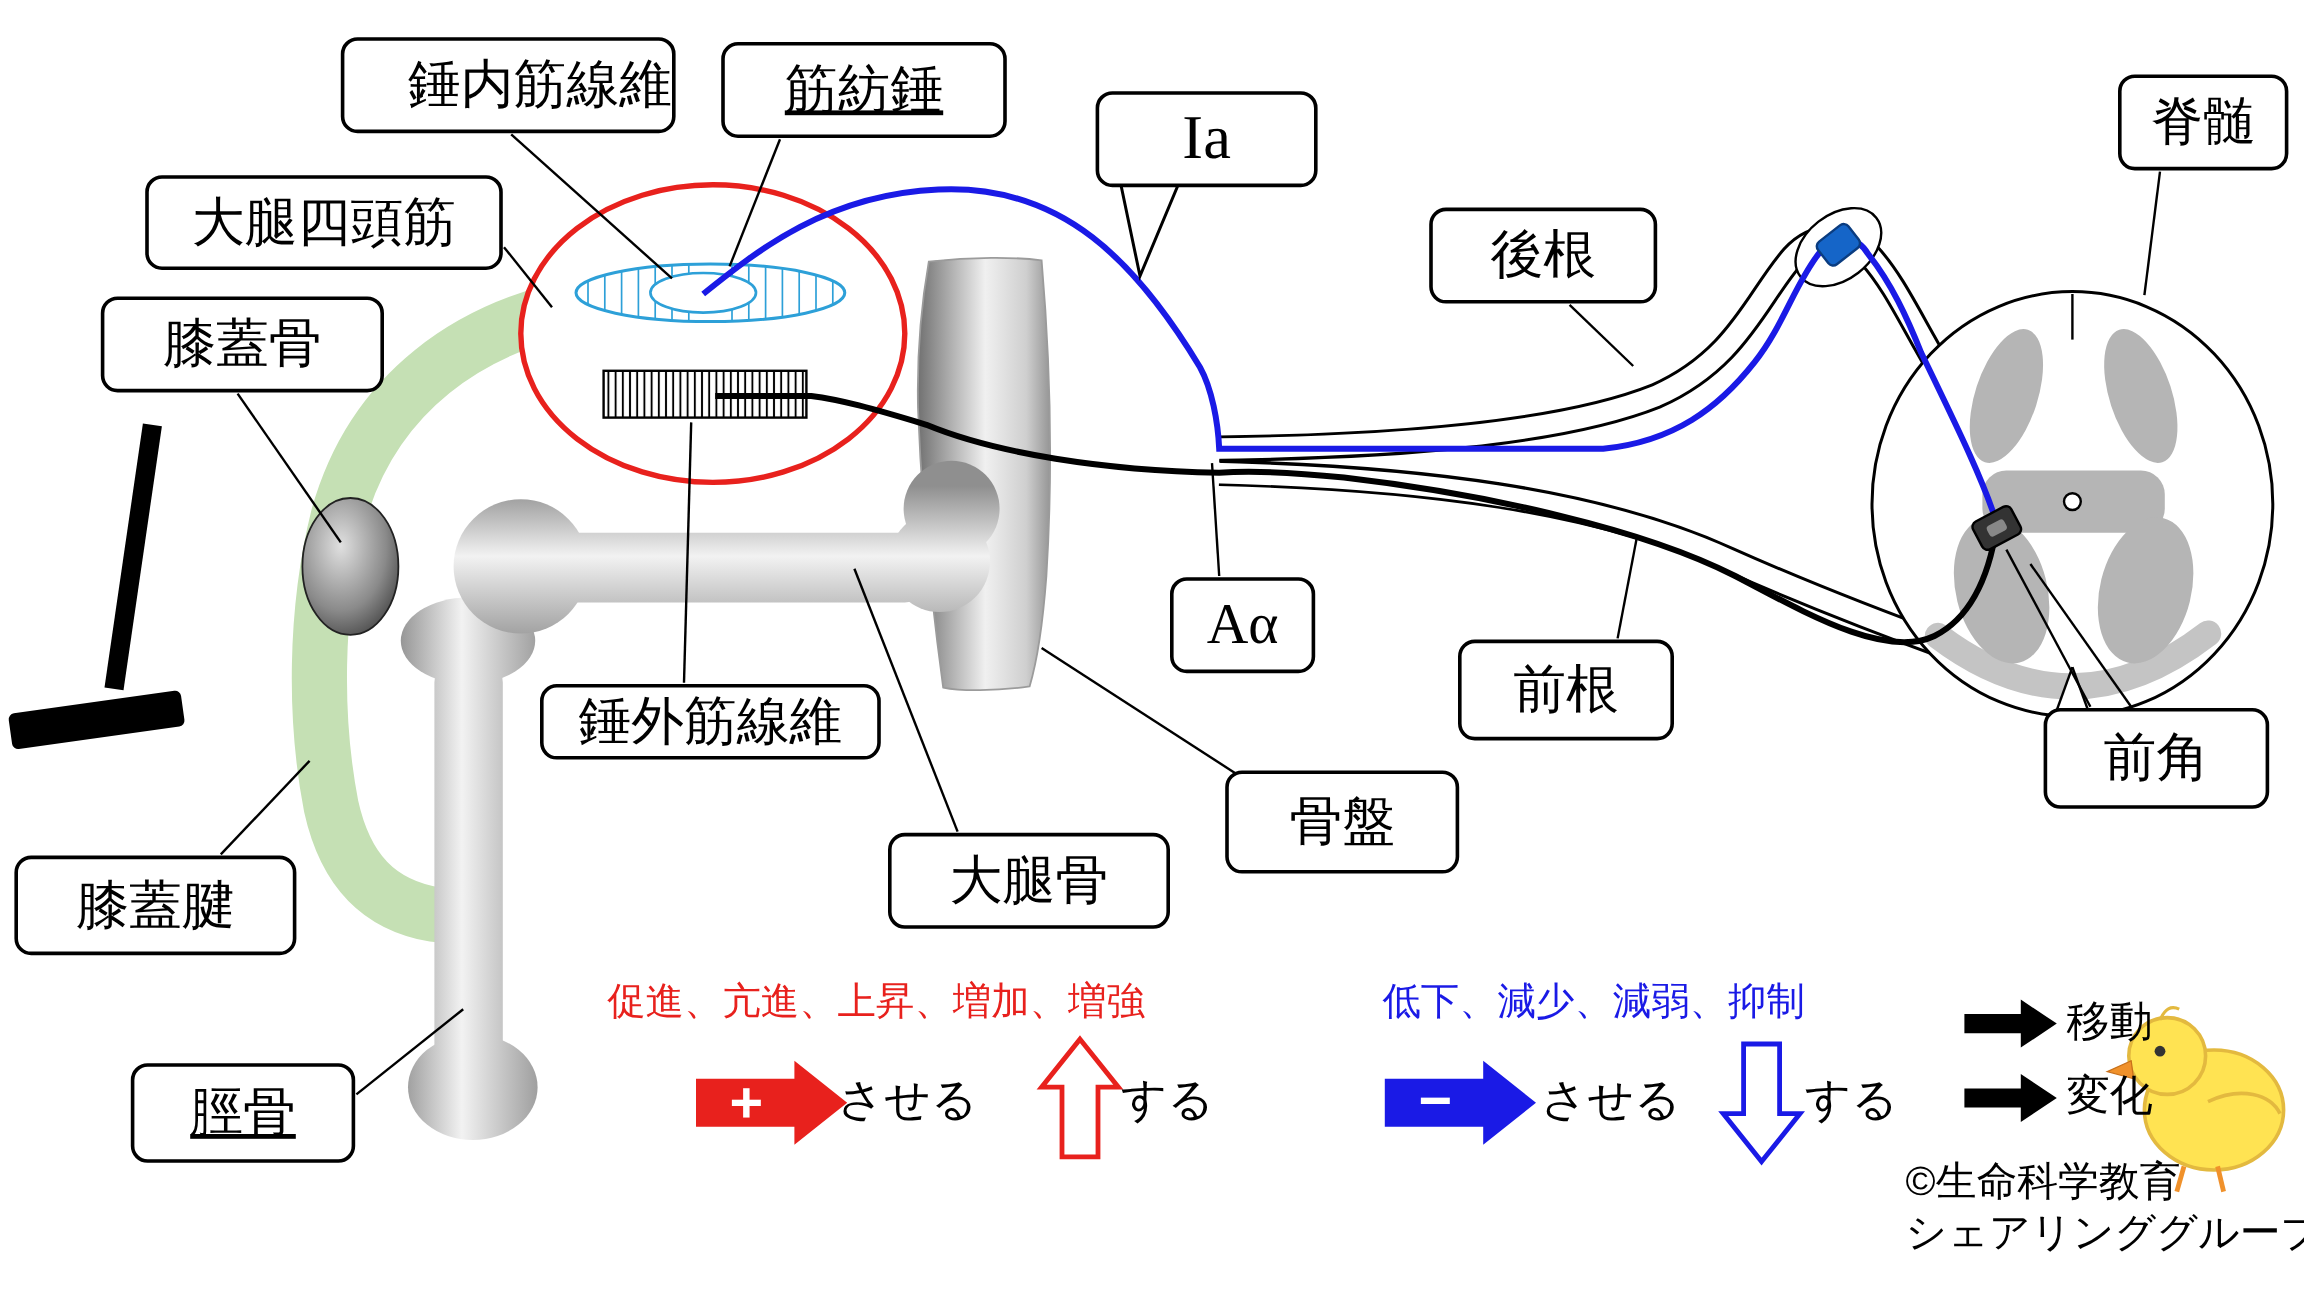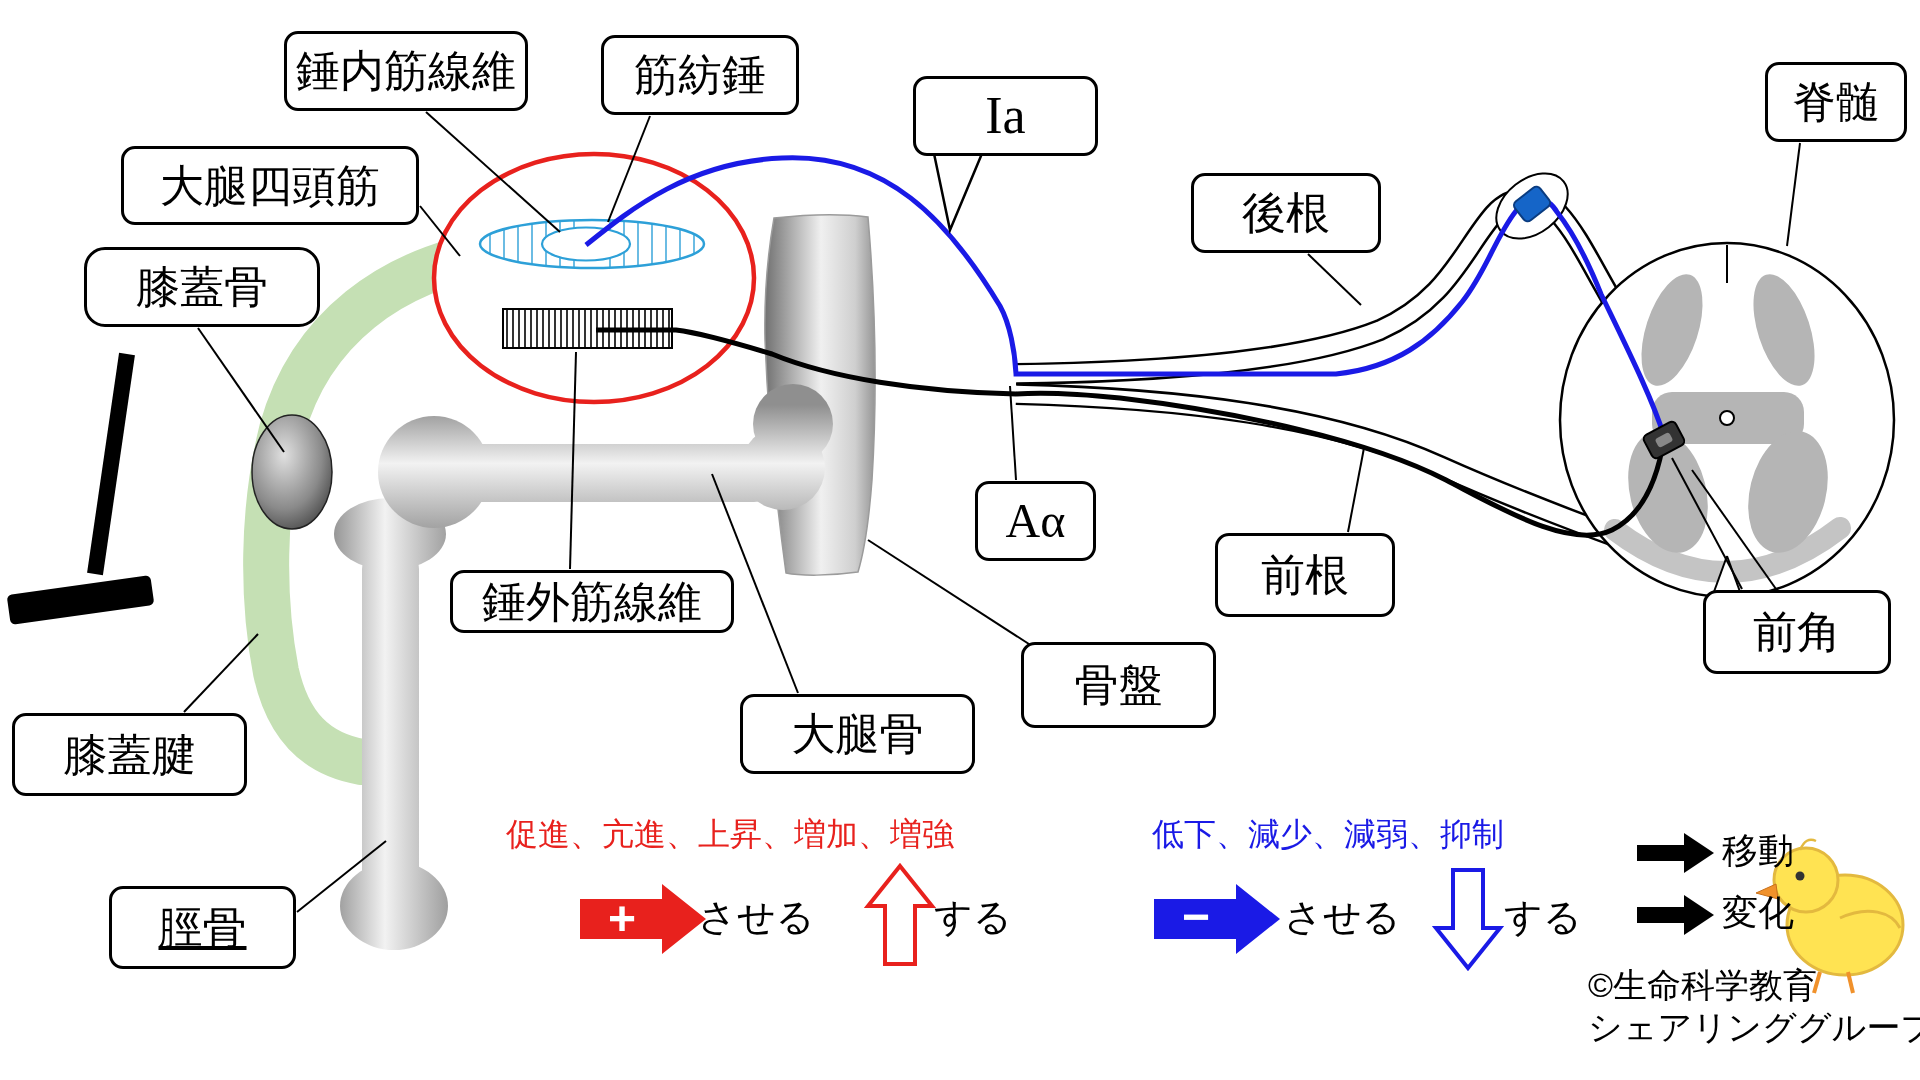--- a/index.html
+++ b/index.html
@@ -181,39 +181,39 @@
     <circle cx="1806" cy="880" r="32" fill="#ffe352" stroke="#e3b93f" stroke-width="3"></circle>
     <path d="M 1800 850 q 6 -14 16 -9" fill="none" stroke="#e3b93f" stroke-width="2.5"></path>
     <circle cx="1800" cy="876" r="4.5" fill="#333"></circle>
     <polygon points="1776,884 1756,893 1778,899" fill="#f0912b" stroke="#c8701a" stroke-width="1"></polygon>
     <path d="M 1840 918 C 1868 905 1892 912 1900 928" fill="none" stroke="#e3b93f" stroke-width="3"></path>
     <line x1="1820" y1="972" x2="1814" y2="993" stroke="#f0912b" stroke-width="4"></line>
     <line x1="1848" y1="972" x2="1853" y2="993" stroke="#f0912b" stroke-width="4"></line>
   </g>
 </svg>
 
-<div class="callout" style="left:284px;top:31px;width:244px;height:80px;">
+<div class="callout" style="left:284px;top:31px;width:279px;height:80px;justify-content:flex-end;">
       <span>錘内筋線維</span>
     </div>
-<div class="callout" style="left:601px;top:35px;width:198px;height:80px;">
+<div class="callout" style="left:601px;top:35px;width:238px;height:80px;text-decoration:underline;">
       <span>筋紡錘</span>
     </div>
 <div class="callout serif" style="left:913px;top:65px;width:185px;height:80px;margin-top:11px;">
       <span>Ia</span>
     </div>
 <div class="callout" style="left:1191px;top:173px;width:190px;height:80px;">
       <span>後根</span>
     </div>
 <div class="callout" style="left:1765px;top:62px;width:142px;height:80px;">
       <span>脊髄</span>
     </div>
 <div class="callout" style="left:121px;top:146px;width:298px;height:79px;">
       <span>大腿四頭筋</span>
     </div>
-<div class="callout" style="left:84px;top:247px;width:236px;height:80px;border-radius:21px;">
+<div class="callout" style="left:84px;top:247px;width:236px;height:80px;">
       <span>膝蓋骨</span>
     </div>
 <div class="callout" style="left:450px;top:570px;width:284px;height:63px;">
       <span>錘外筋線維</span>
     </div>
 <div class="callout" style="left:1215px;top:533px;width:180px;height:84px;">
       <span>前根</span>
     </div>
 <div class="callout serif" style="left:975px;top:481px;width:121px;height:80px;font-size:48px;">
       <span>Aα</span>

